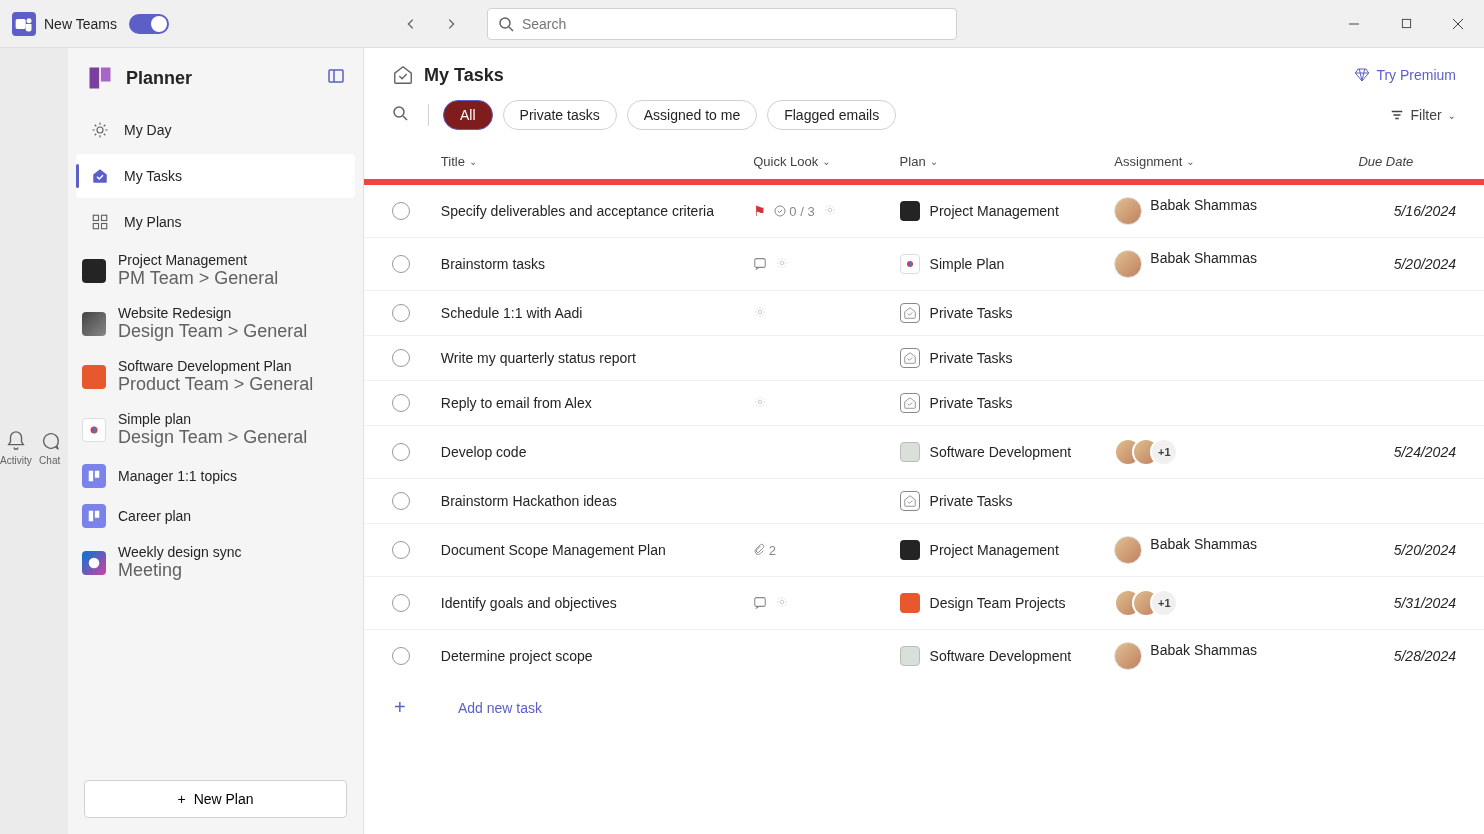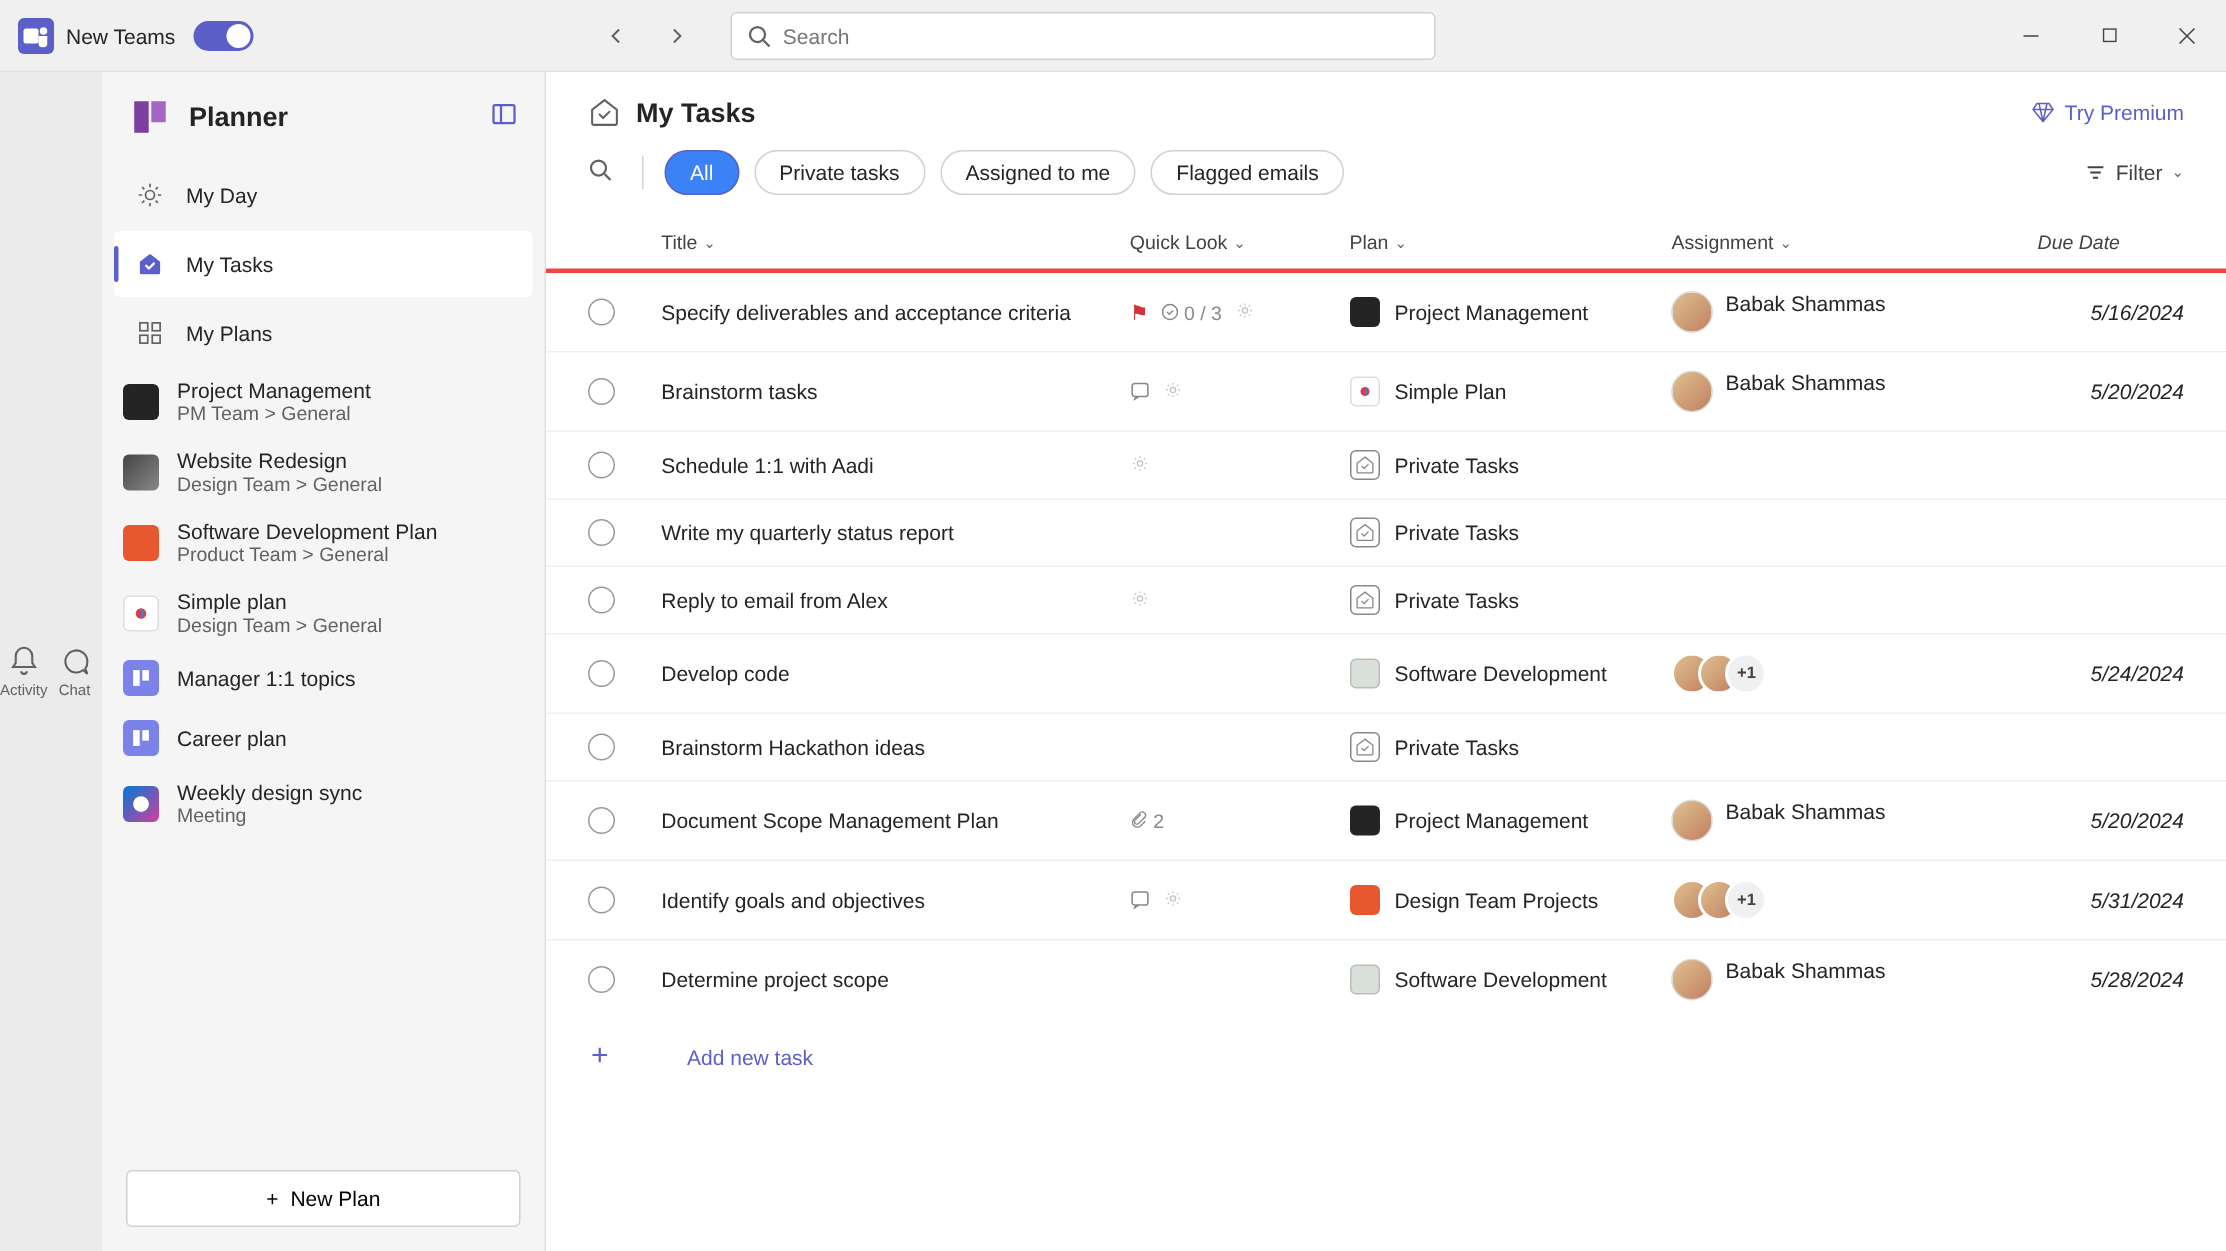--- a/index.html
+++ b/index.html
@@ -52,41 +52,41 @@
     .sb-plan { display: flex; align-items: center; padding: 8px 14px; cursor: pointer; gap: 12px; }
     .sb-plan-icon { width: 24px; height: 24px; border-radius: 4px; display: flex; align-items: center; justify-content: center; font-size: 11px; color: white; font-weight: bold; flex-shrink: 0; }
     .sb-plan-icon.pm { background: #242424; }
     .sb-plan-icon.wr { background: linear-gradient(135deg,#444,#888); }
     .sb-plan-icon.sd { background: #e8582e; }
     .sb-plan-icon.sp { background: white; border: 1px solid #ddd; }
     .sb-plan-icon.purple { background: #7b83eb; }
     .sb-plan-icon.wd { background: linear-gradient(135deg,#0078d4,#d040a0); }
     .sb-plan-text { display: flex; flex-direction: column; }
     .sb-plan-name { font-size: 14px; }
-    .sb-plan-sub { font-size: 13px; color: #616161; }
+    .sb-plan-sub { font-size: 18px; color: #616161; }
     .sb-footer { margin-top: auto; padding: 16px; }
     .new-plan-btn { width: 100%; padding: 10px; border: 1px solid #d1d1d1; background: white; border-radius: 4px; font-size: 14px; cursor: pointer; display: flex; align-items: center; justify-content: center; gap: 8px; }
     
     
     .content { flex: 1; background: white; display: flex; flex-direction: column; overflow: hidden; }
     .content-header { padding: 16px 28px 0; display: flex; align-items: center; justify-content: space-between; }
     .ch-left { display: flex; align-items: center; gap: 10px; }
     .ch-title { font-size: 18px; font-weight: 700; }
     .try-premium { color: #5b5fc7; font-size: 14px; display: flex; align-items: center; gap: 6px; cursor: pointer; }
     
     .filter-row { padding: 14px 28px; display: flex; align-items: center; gap: 10px; }
     .filter-search { color: #616161; cursor: pointer; margin-right: 6px; }
     .filter-sep { width: 1px; height: 22px; background: #d1d1d1; margin: 0 4px; }
     .pill { padding: 6px 16px; border: 1px solid #d1d1d1; border-radius: 16px; font-size: 14px; cursor: pointer; background: white; }
-    .pill.active { background: #3b82f6; color: white; border-color: #5b5fc7; }
+    .pill.active { background: #7f1d1d; color: white; border-color: #5b5fc7; }
     .filter-btn { margin-left: auto; display: flex; align-items: center; gap: 6px; font-size: 14px; cursor: pointer; color: #424242; }
     
     
     .table { flex: 1; overflow-y: auto; }
-    .thead { display: flex; padding: 10px 28px; border-bottom: 3px solid #ef4444; font-size: 13px; color: #424242; justify-content: flex-end; }
+    .thead { display: flex; padding: 10px 28px; border-bottom: 6px solid #ef4444; font-size: 13px; color: #424242; }
     .th { display: flex; align-items: center; gap: 4px; cursor: pointer; }
     .col-check { width: 50px; }
     .col-title { width: 320px; }
     .col-quick { width: 150px; }
     .col-plan { width: 220px; }
     .col-assign { width: 250px; }
     .col-due { width: 100px; text-align: right; font-style: italic; }
     .chev { font-size: 10px; color: #616161; }
     
     .trow { display: flex; align-items: center; padding: 12px 28px; border-bottom: 1px solid #f0f0f0; font-size: 14px; }

